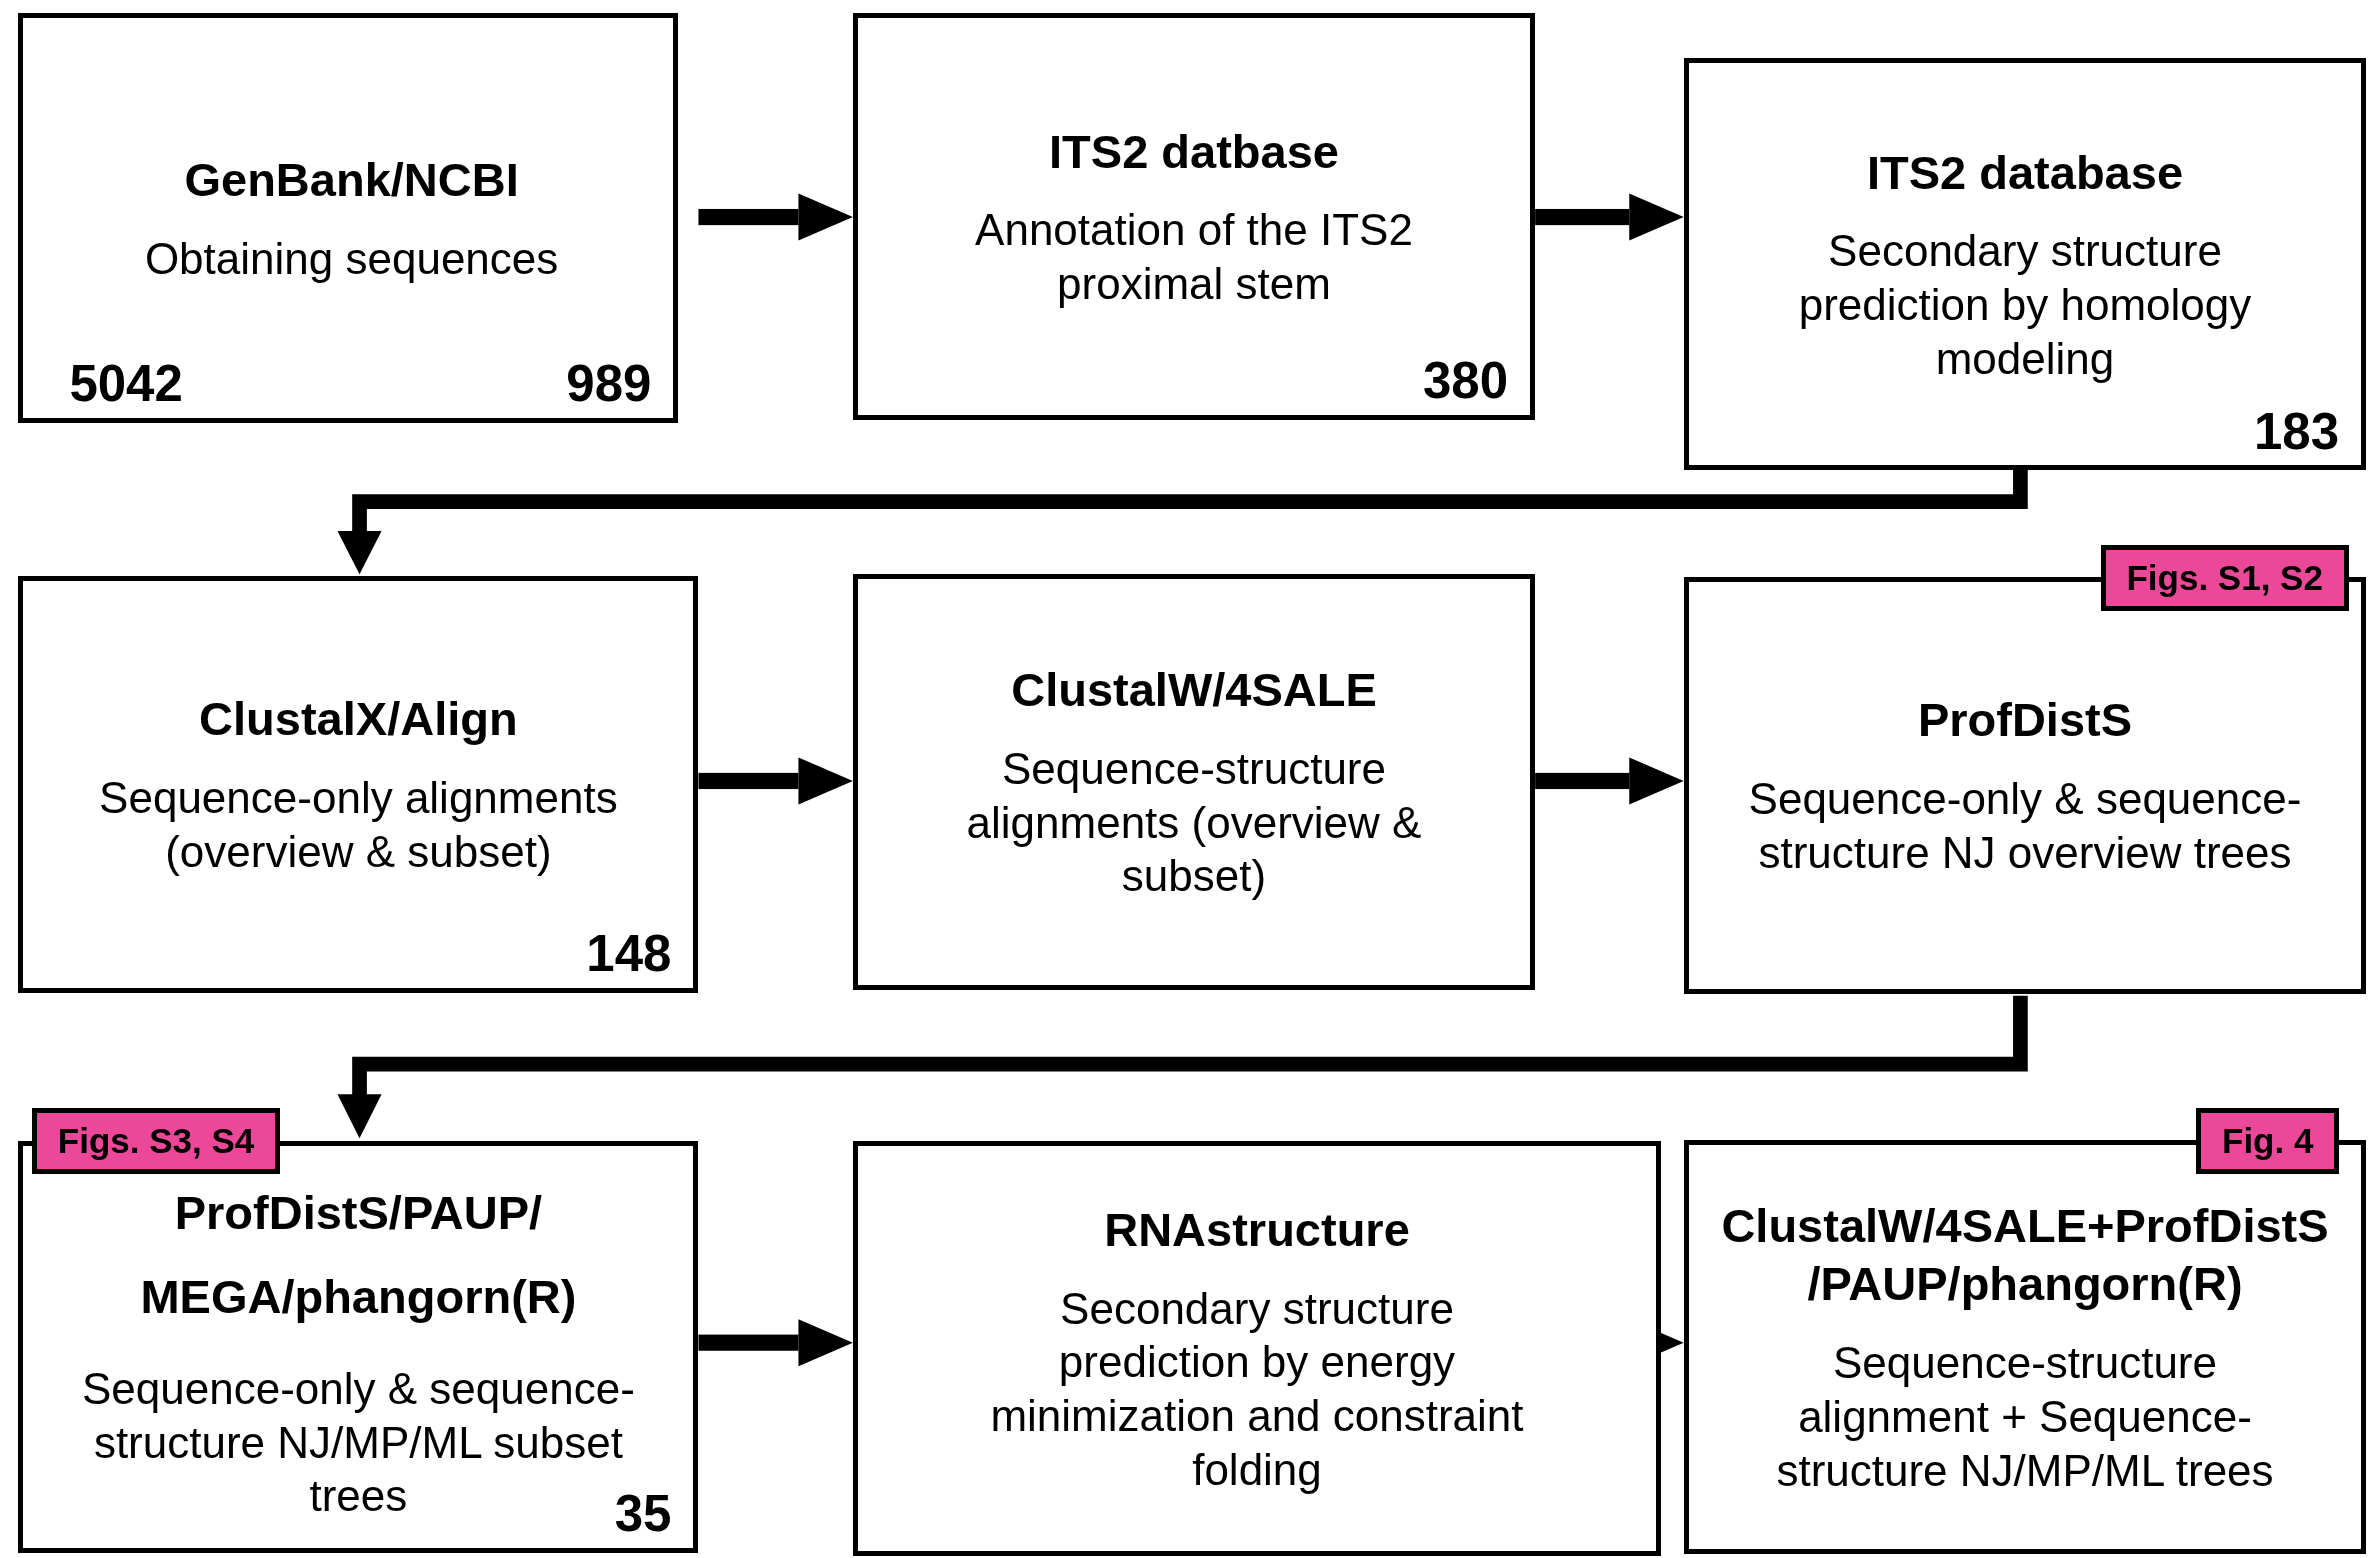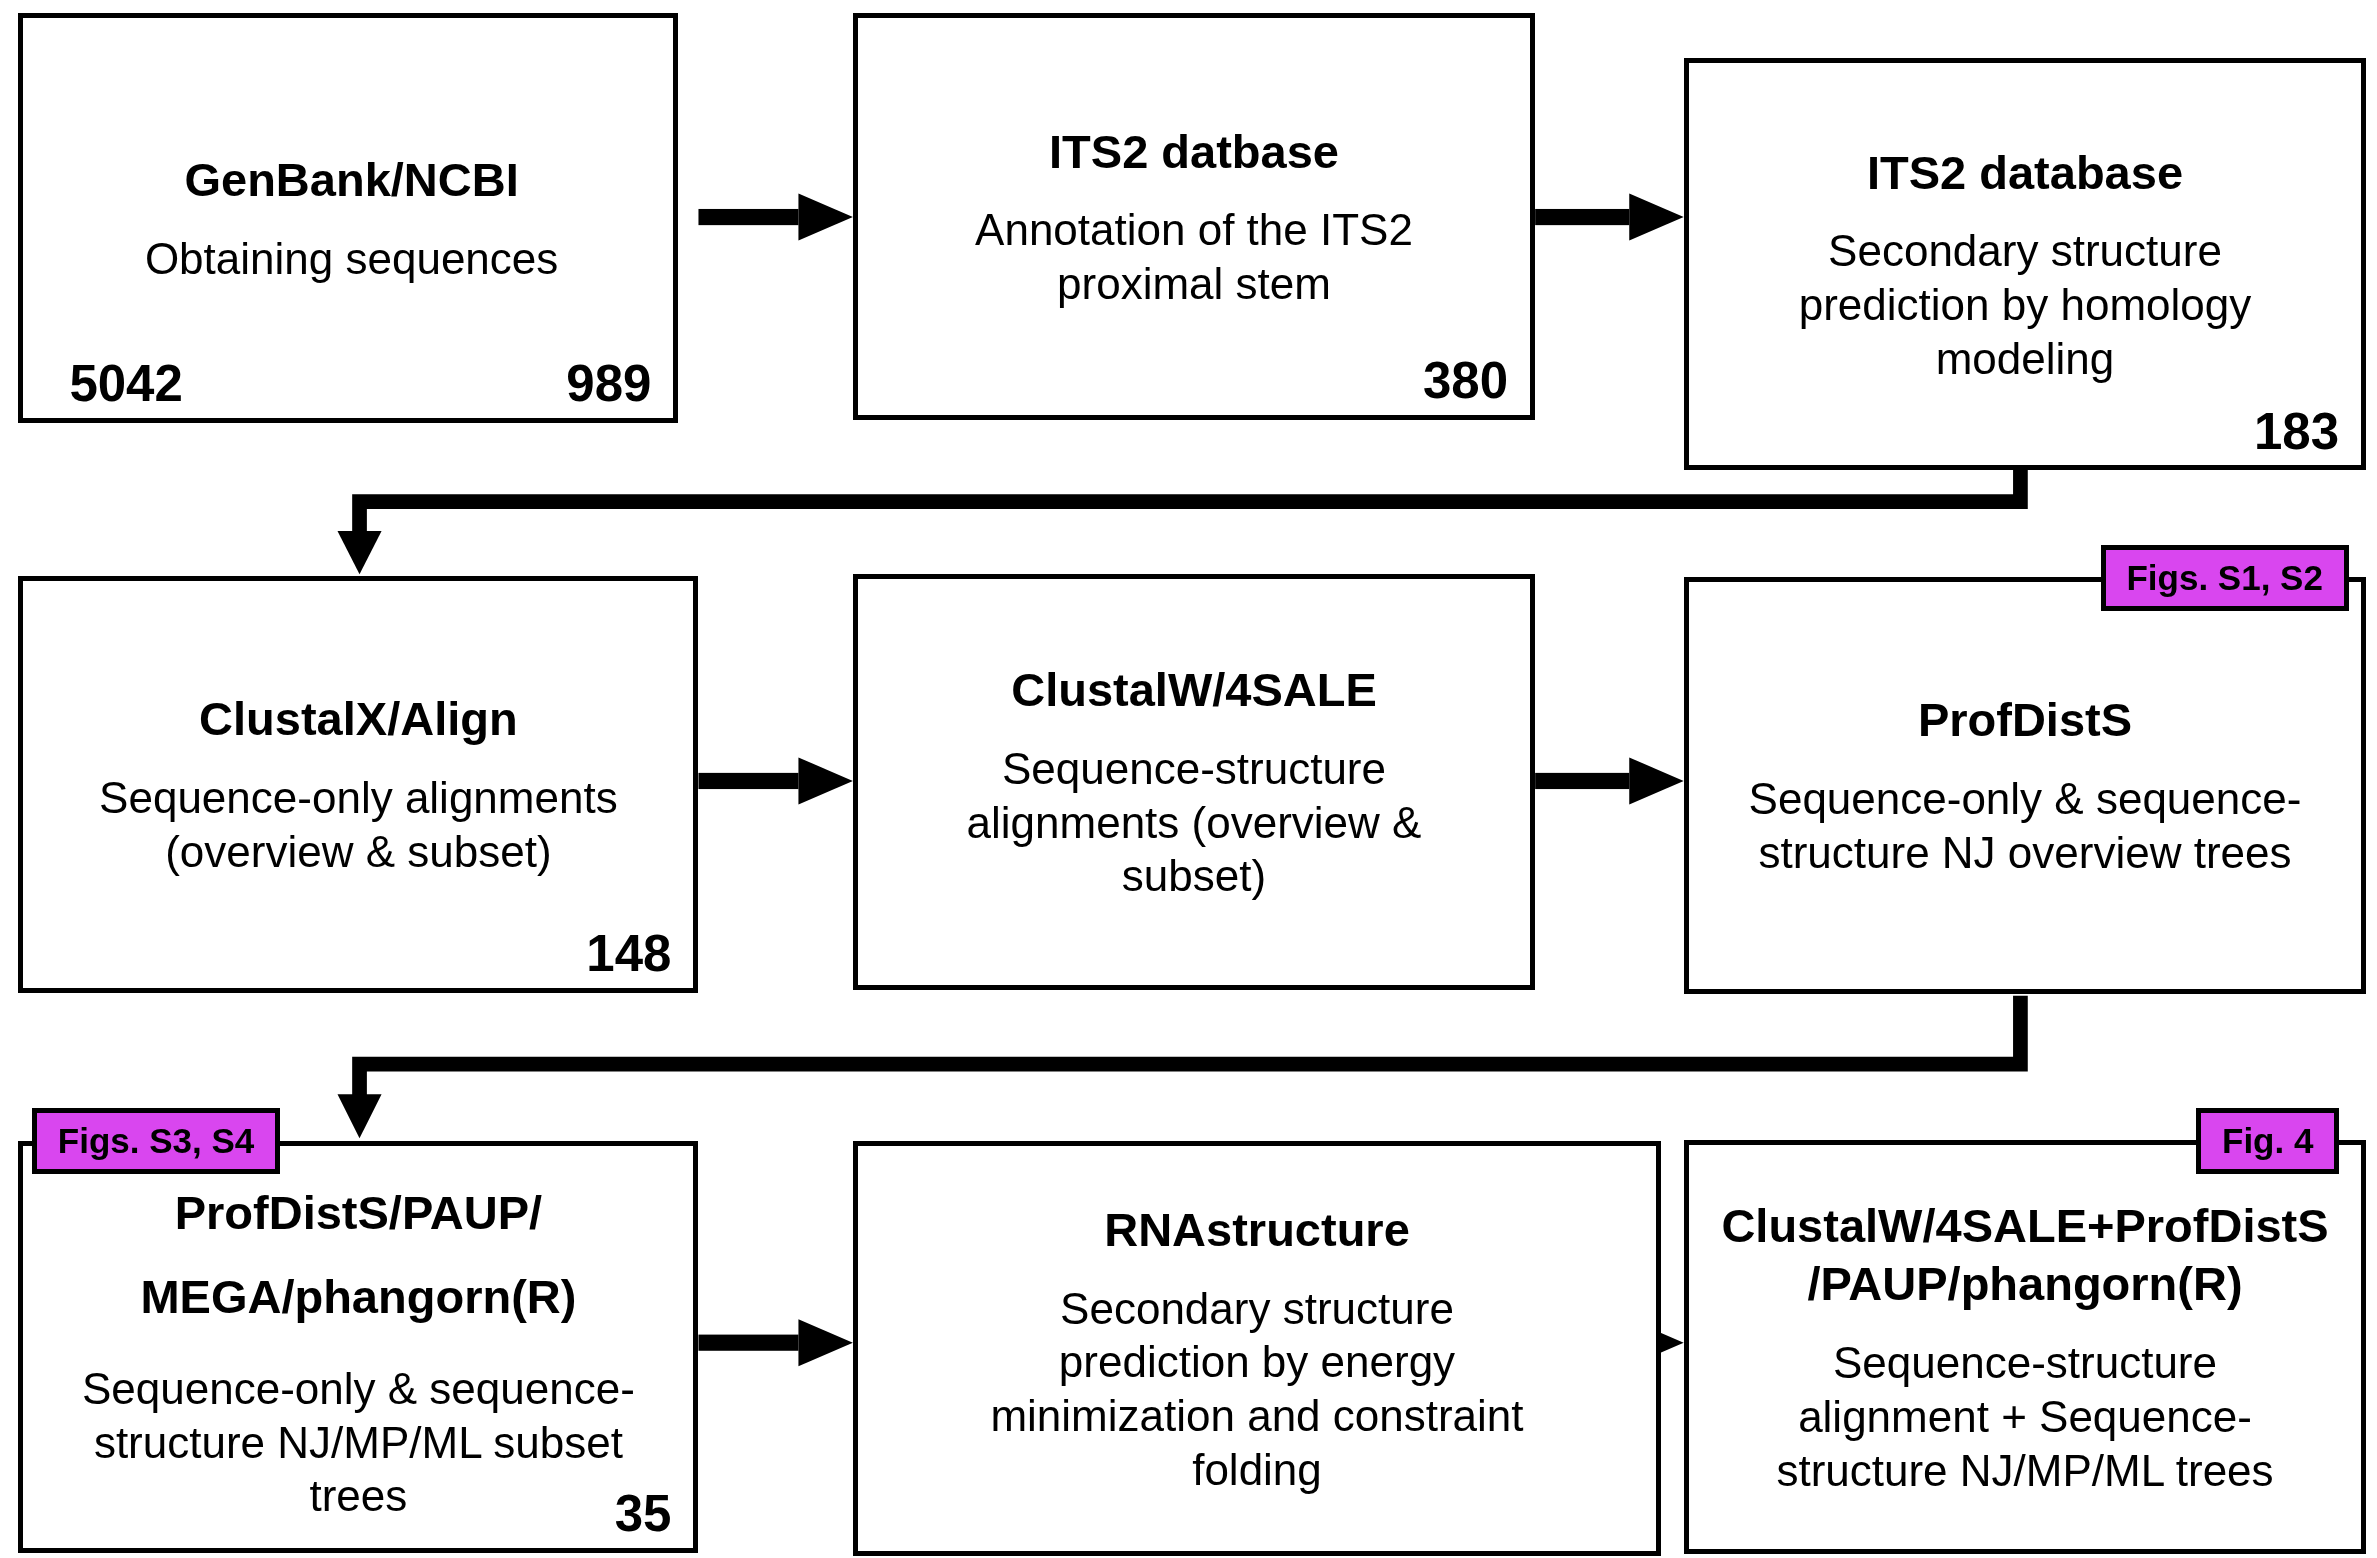--- a/index.html
+++ b/index.html
@@ -48,21 +48,21 @@
     font-size: 51px;
     line-height: 1;
   }
   .count-left  { left: 22px; margin-left: 24px; }
   .count-right { right: 22px; }
   .tag {
     position: absolute;
     box-sizing: border-box;
     height: 66px;
     border: 5.9px solid #000;
-    background: #d946ef;
+    background: #ec4899;
     font-weight: bold;
     font-size: 35px;
     display: flex;
     align-items: center;
     justify-content: center;
     padding: 0 20.6px;
     white-space: nowrap;
     z-index: 3;
   }
   

